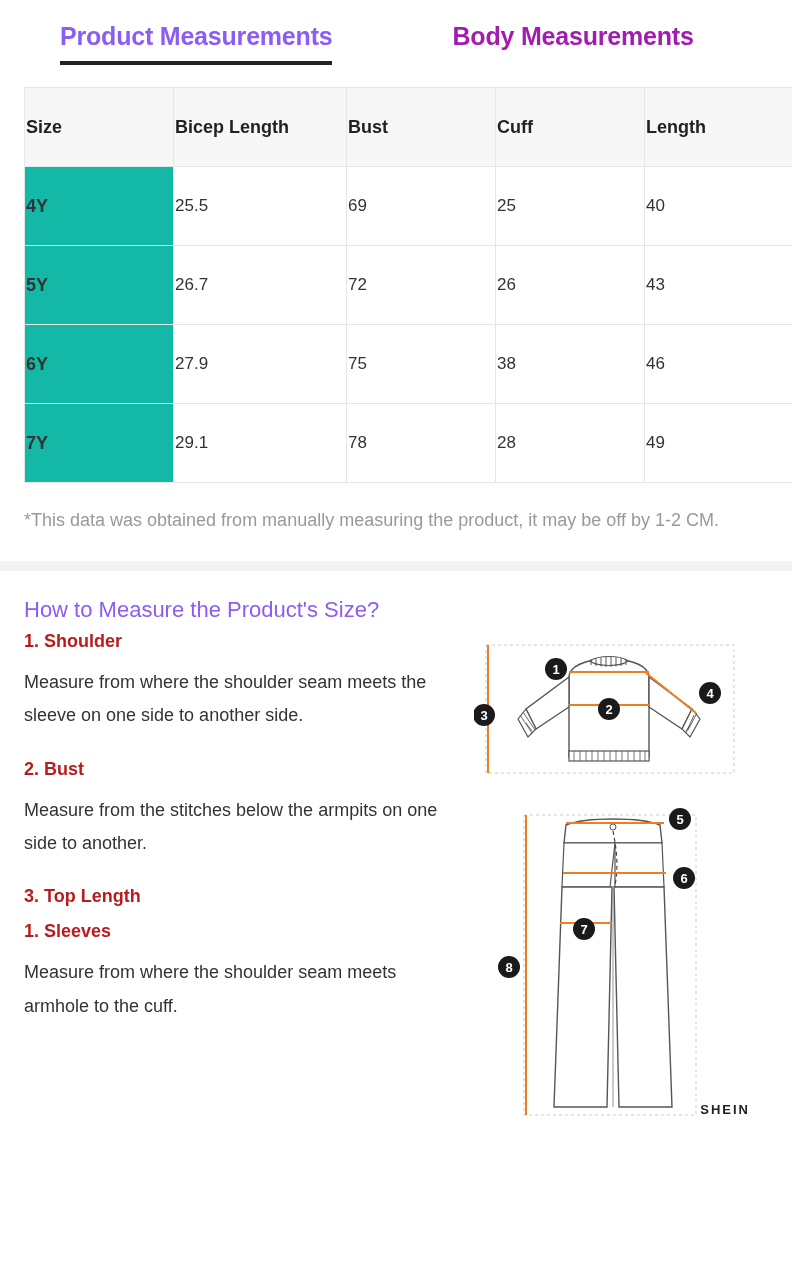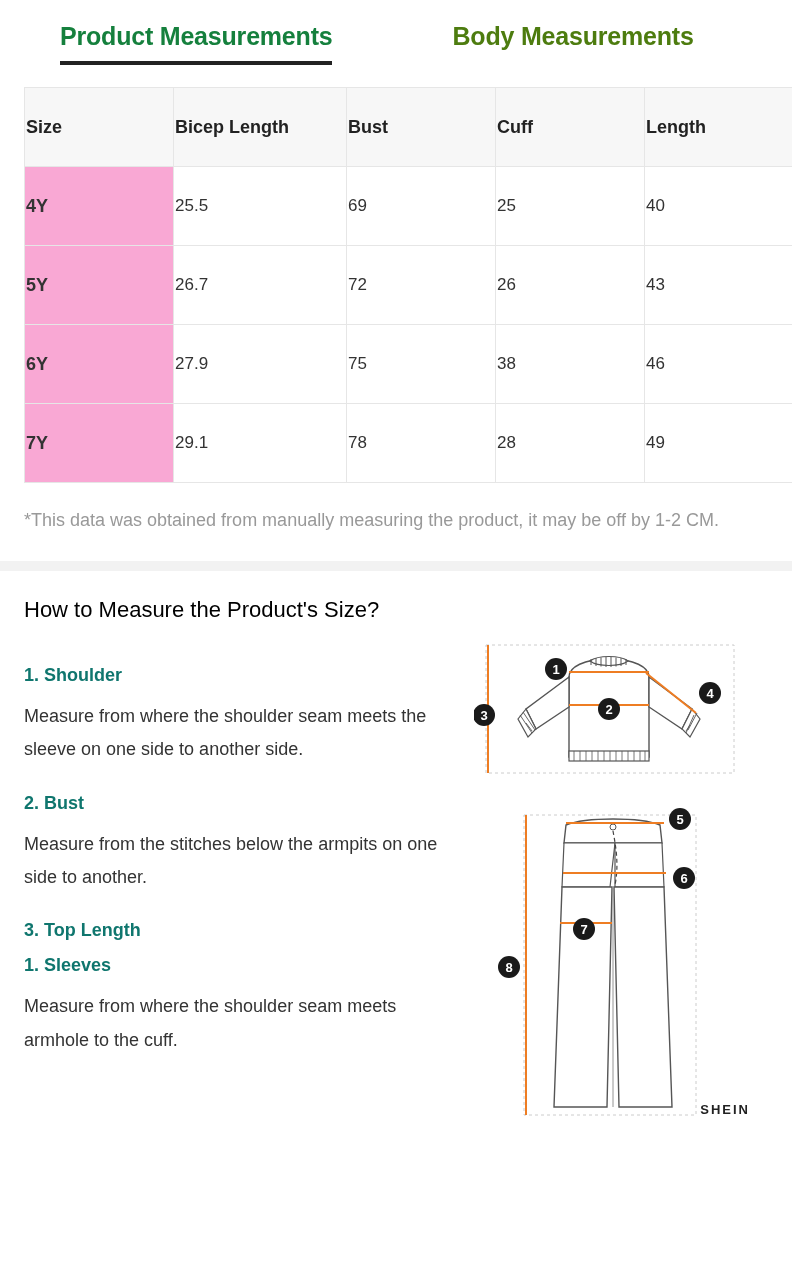--- a/index.html
+++ b/index.html
@@ -24,27 +24,27 @@
   .tabs {
     display: flex;
     align-items: flex-start;
     padding: 22px 0 0 0;
     margin-left: 60px;
     gap: 120px;
   }
   .tab {
     font-size: 25px;
     font-weight: bold;
-    color: #4d7c0f;
+    color: #a21caf;
     padding-bottom: 10px;
     cursor: pointer;
     letter-spacing: -0.2px;
   }
   .tab.active {
-    color: #15803d;
+    color: #8b5cf6;
     border-bottom: 4px solid #222222;
   }
 
   
   .table-wrap {
     margin: 22px 24px 0 24px;
   }
   table.size-table {
     border-collapse: collapse;
     width: 744px;
@@ -59,21 +59,21 @@
     height: 79px;
     font-weight: normal;
   }
   table.size-table thead th {
     background: #f7f7f7;
     font-weight: bold;
     font-size: 18px;
     color: #222222;
   }
   table.size-table tbody td:first-child {
-    background: #f9a8d4;
+    background: #14b8a6;
     font-weight: bold;
     font-size: 18px;
   }
   table.size-table colgroup col:nth-child(1) { width: 149px; }
   table.size-table colgroup col:nth-child(2) { width: 173px; }
   table.size-table colgroup col:nth-child(3) { width: 149px; }
   table.size-table colgroup col:nth-child(4) { width: 149px; }
   table.size-table colgroup col:nth-child(5) { width: 150px; }
 
   .note {
@@ -91,30 +91,30 @@
     width: 792px;
   }
 
   
   .howto {
     padding: 26px 24px 0 24px;
     position: relative;
   }
   .howto-title {
     font-size: 22px;
-    color: #000000;
-    margin-bottom: 42px;
+    color: #8b5cf6;
+    margin-bottom: 8px;
   }
   .steps {
     width: 430px;
   }
   .step-title {
     font-size: 18px;
     font-weight: bold;
-    color: #0f766e;
+    color: #b91c1c;
     margin: 0 0 14px 0;
   }
   .step-body {
     font-size: 18px;
     line-height: 1.85;
     color: #333333;
     margin: 4px 0 26px 0;
   }
 
   .figure {

